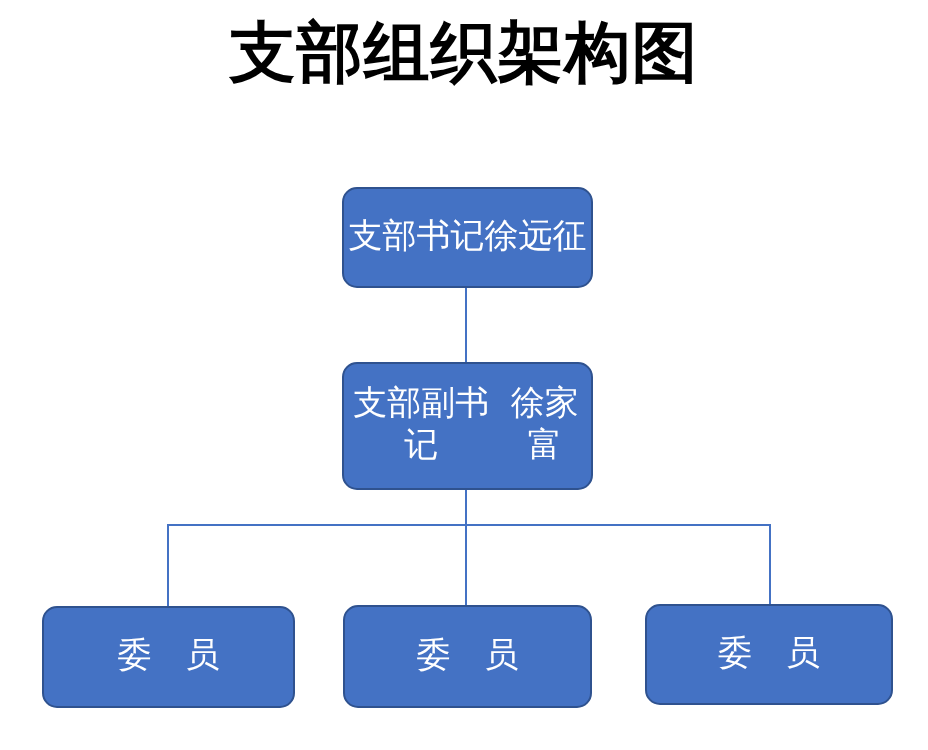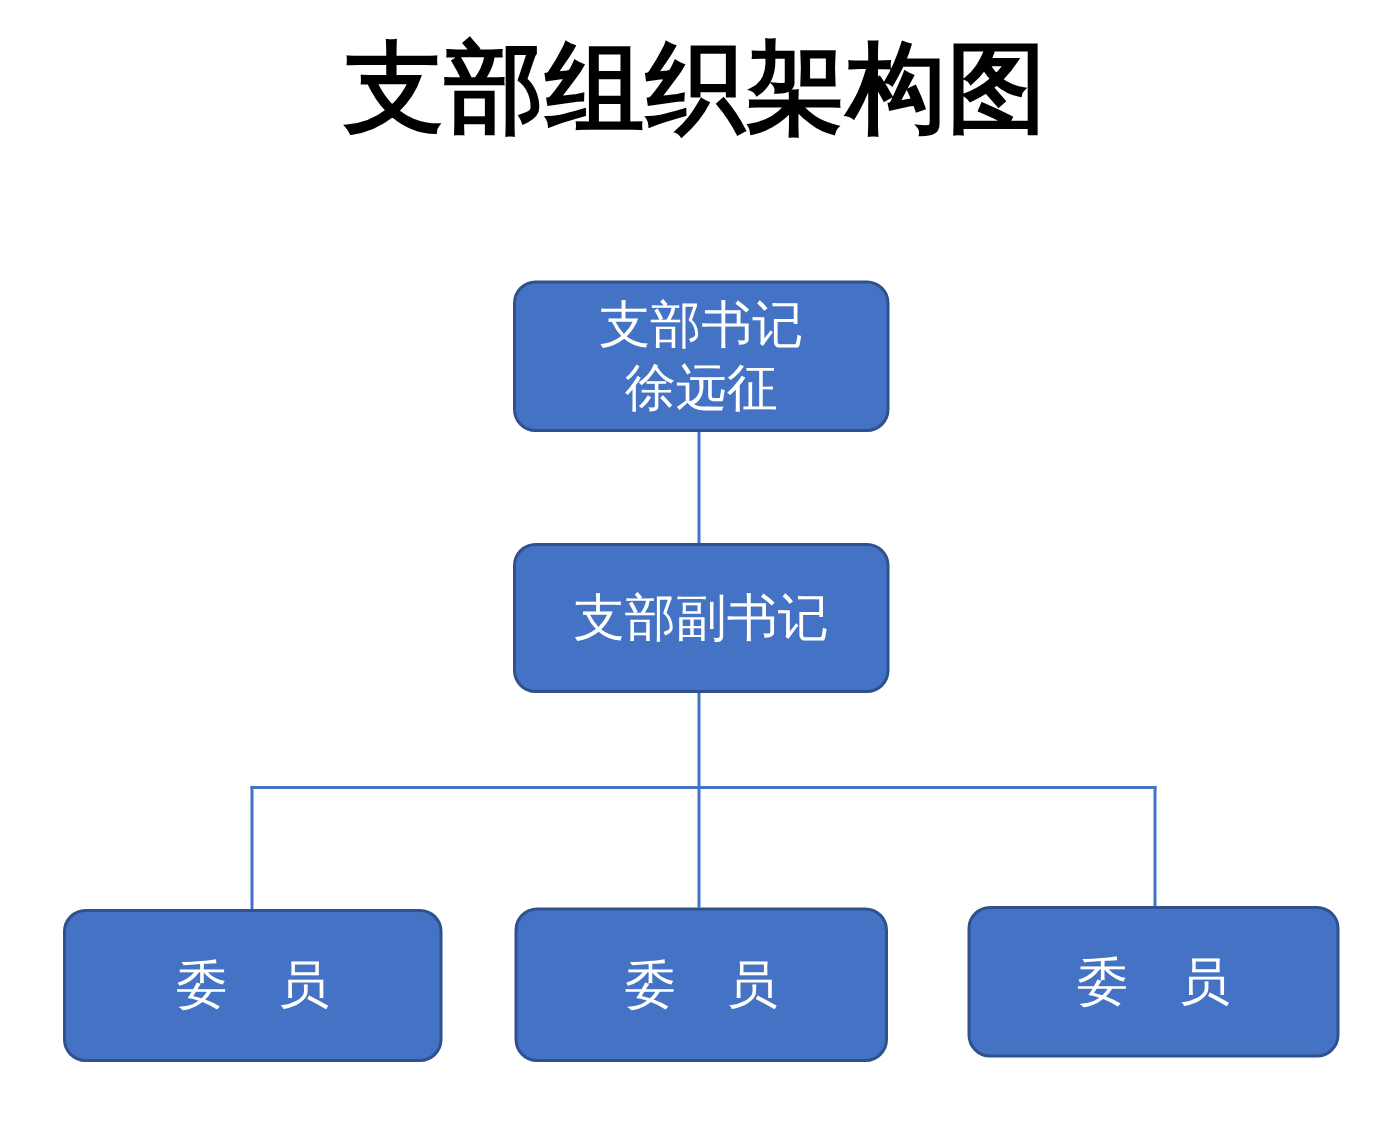--- a/index.html
+++ b/index.html
@@ -6,21 +6,21 @@
     margin: 0;
     padding: 0;
     background: #ffffff;
   }
   .canvas {
     position: relative;
     width: 928px;
     height: 750px;
     background: #ffffff;
     overflow: hidden;
-    font-family: Liberation Sans, sans-serif;
+    font-family: Liberation Mono, monospace;
   }
   .title {
     position: absolute;
     top: 14px;
     left: 0;
     width: 100%;
     margin: 0;
     text-align: center;
     font-size: 66px;
     line-height: 88px;
@@ -29,29 +29,29 @@
     letter-spacing: 1px;
   }
   .node {
     position: absolute;
     box-sizing: border-box;
     background: var(--node-fill, #4472C4);
     border: 2px solid var(--node-border, #2F528F);
     border-radius: 15px;
     color: var(--node-text, #ffffff);
     display: flex;
-    flex-direction: column;
+    flex-direction: row;
     align-items: center;
     justify-content: center;
     text-align: center;
     font-size: 34px;
     line-height: 42px;
   }
   .node-secretary { left: 342px; top: 187px; width: 251px; height: 101px; }
-  .node-deputy    { left: 342px; top: 362px; width: 251px; height: 100px; }
+  .node-deputy    { left: 342px; top: 362px; width: 251px; height: 128px; }
   .node-member-1  { left: 42px;  top: 606px; width: 253px; height: 102px; }
   .node-member-2  { left: 343px; top: 605px; width: 249px; height: 103px; }
   .node-member-3  { left: 645px; top: 604px; width: 248px; height: 101px; }
   .connector {
     position: absolute;
     background: var(--connector, #4472C4);
   }
   .conn-v-top    { left: 465px; top: 288px; width: 2px; height: 74px; }
   .conn-v-mid    { left: 465px; top: 462px; width: 2px; height: 62px; }
   .conn-h-rail   { left: 167px; top: 524px; width: 604px; height: 2px; }
@@ -73,20 +73,21 @@
   <div class="connector conn-v-center"></div>
   <div class="connector conn-v-right"></div>
 
   <div class="node node-secretary">
     <div class="node-line">支部书记</div>
     <div class="node-line">徐远征</div>
   </div>
 
   <div class="node node-deputy">
     <div class="node-line">支部副书记</div>
+    <div class="node-line">徐家富</div>
   </div>
 
   <div class="node node-member-1">
     <div class="node-line">委　员</div>
   </div>
 
   <div class="node node-member-2">
     <div class="node-line">委　员</div>
   </div>
 

